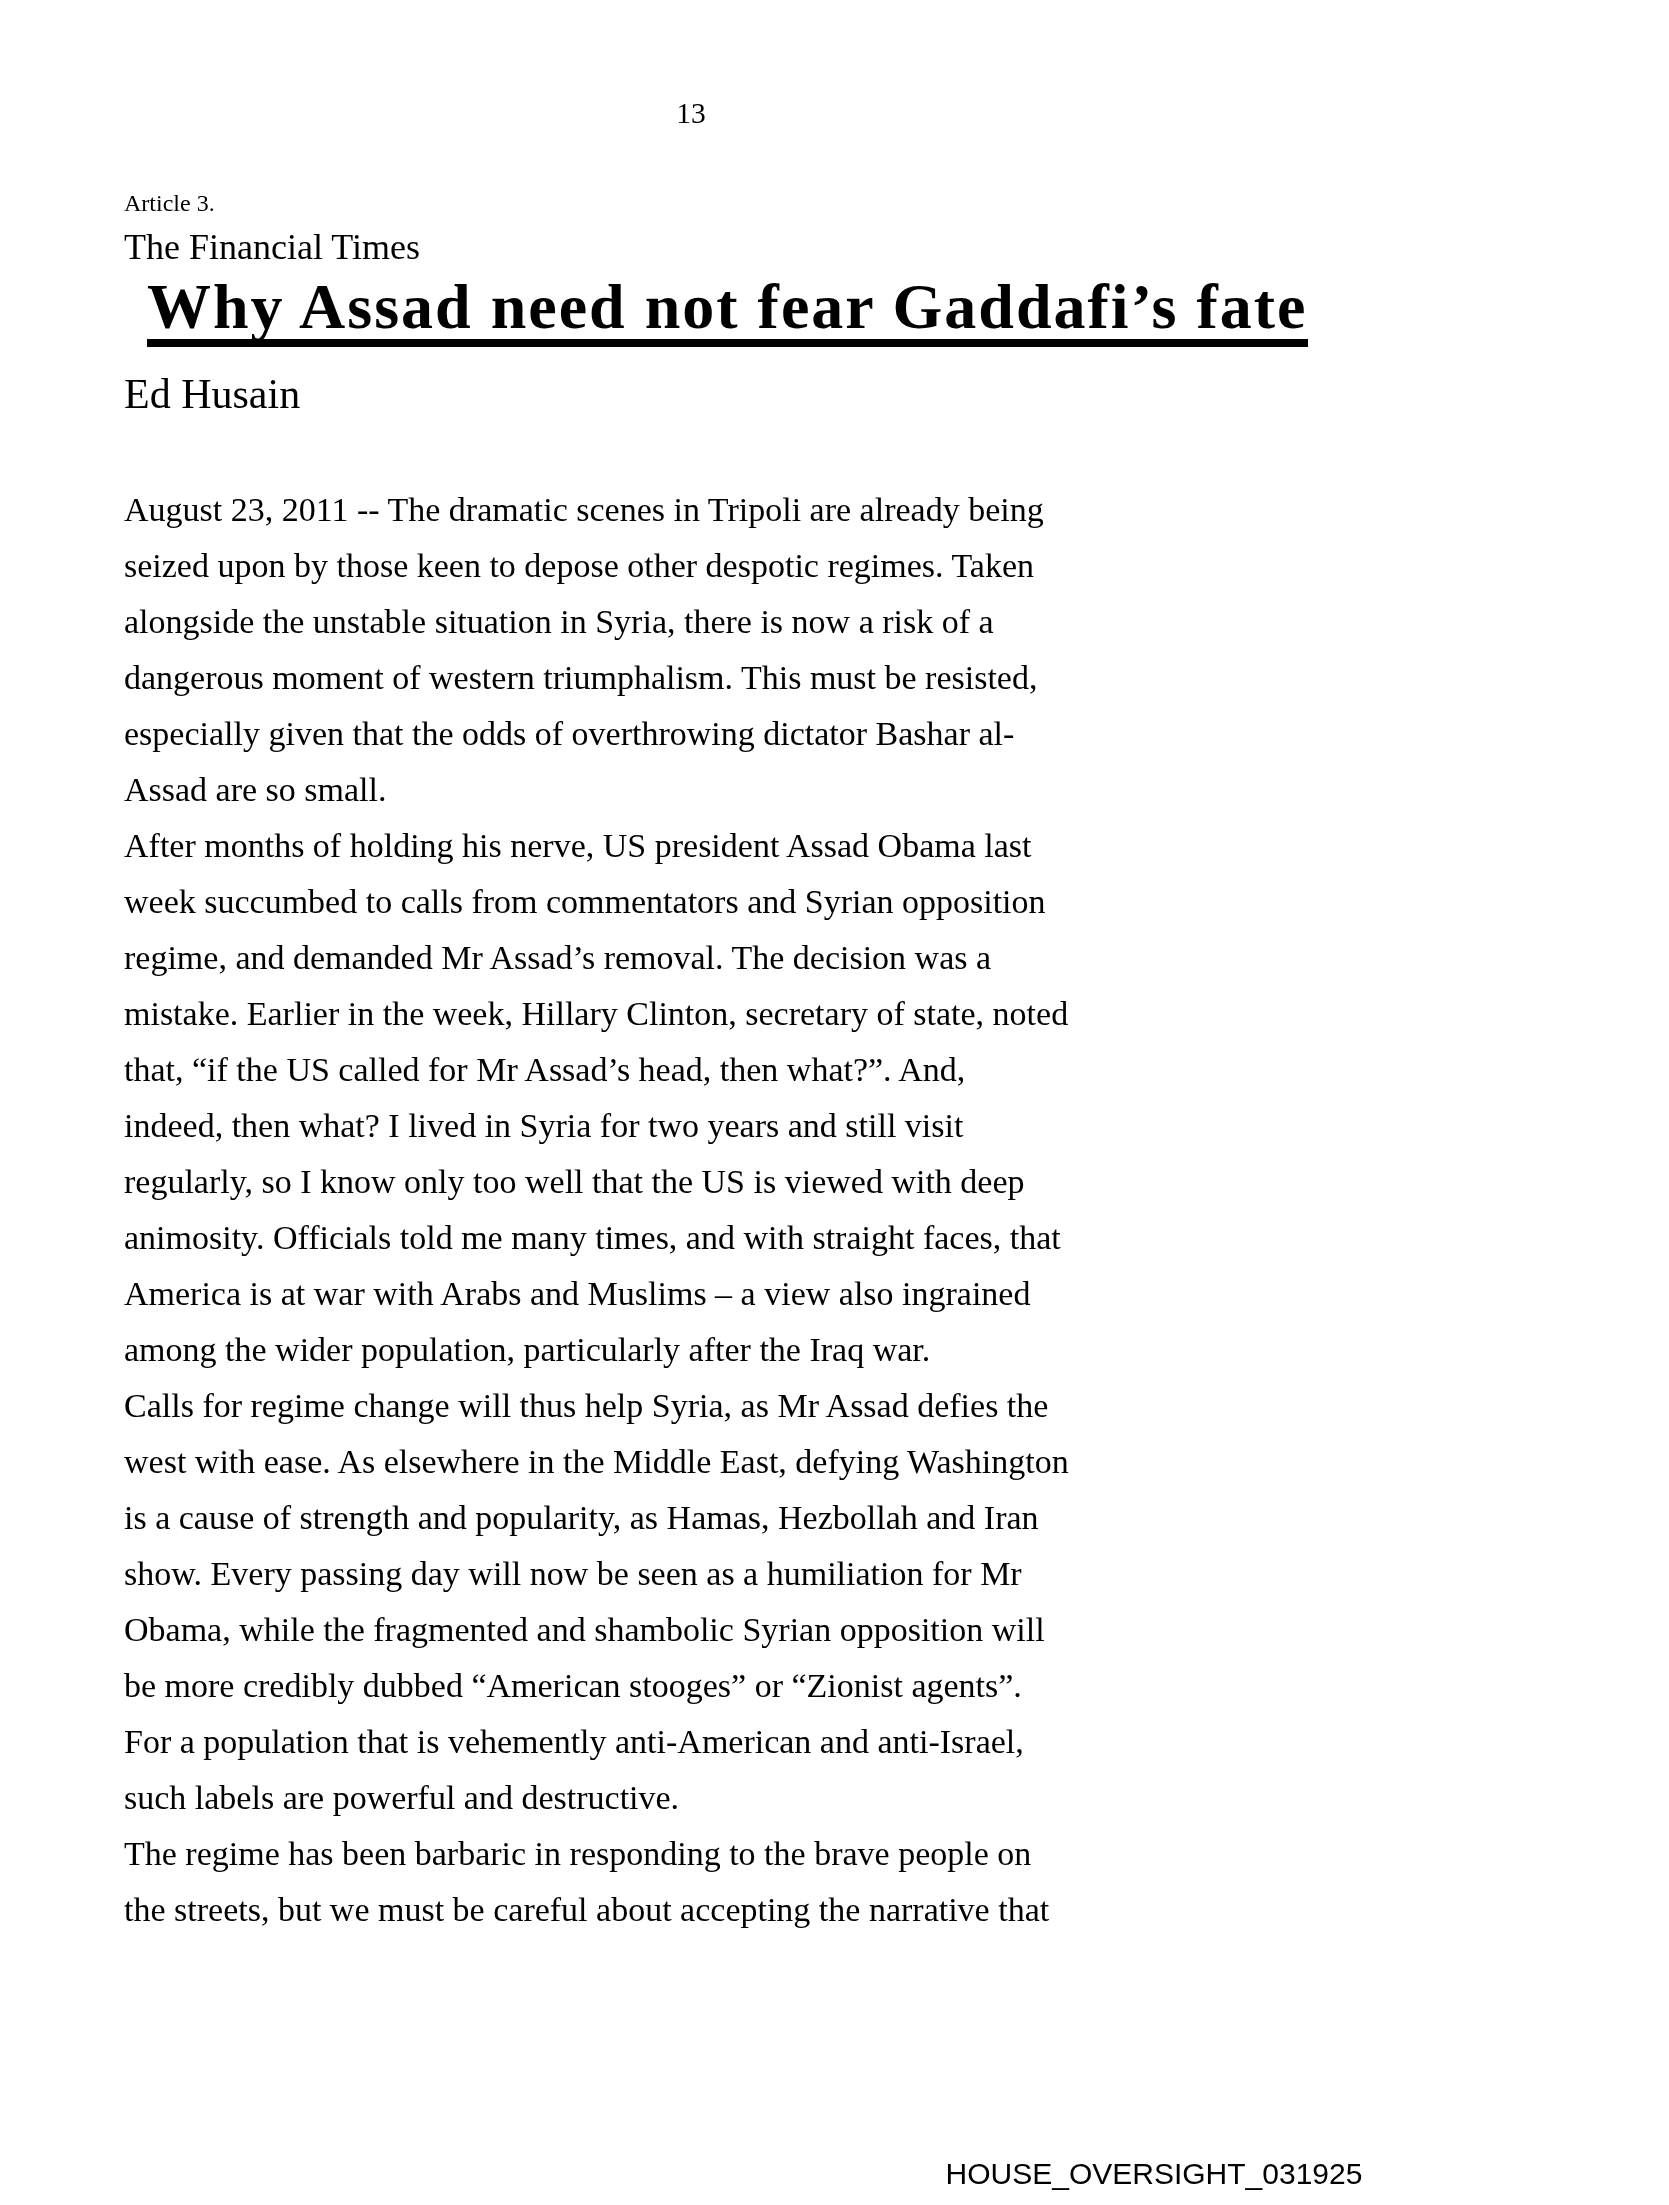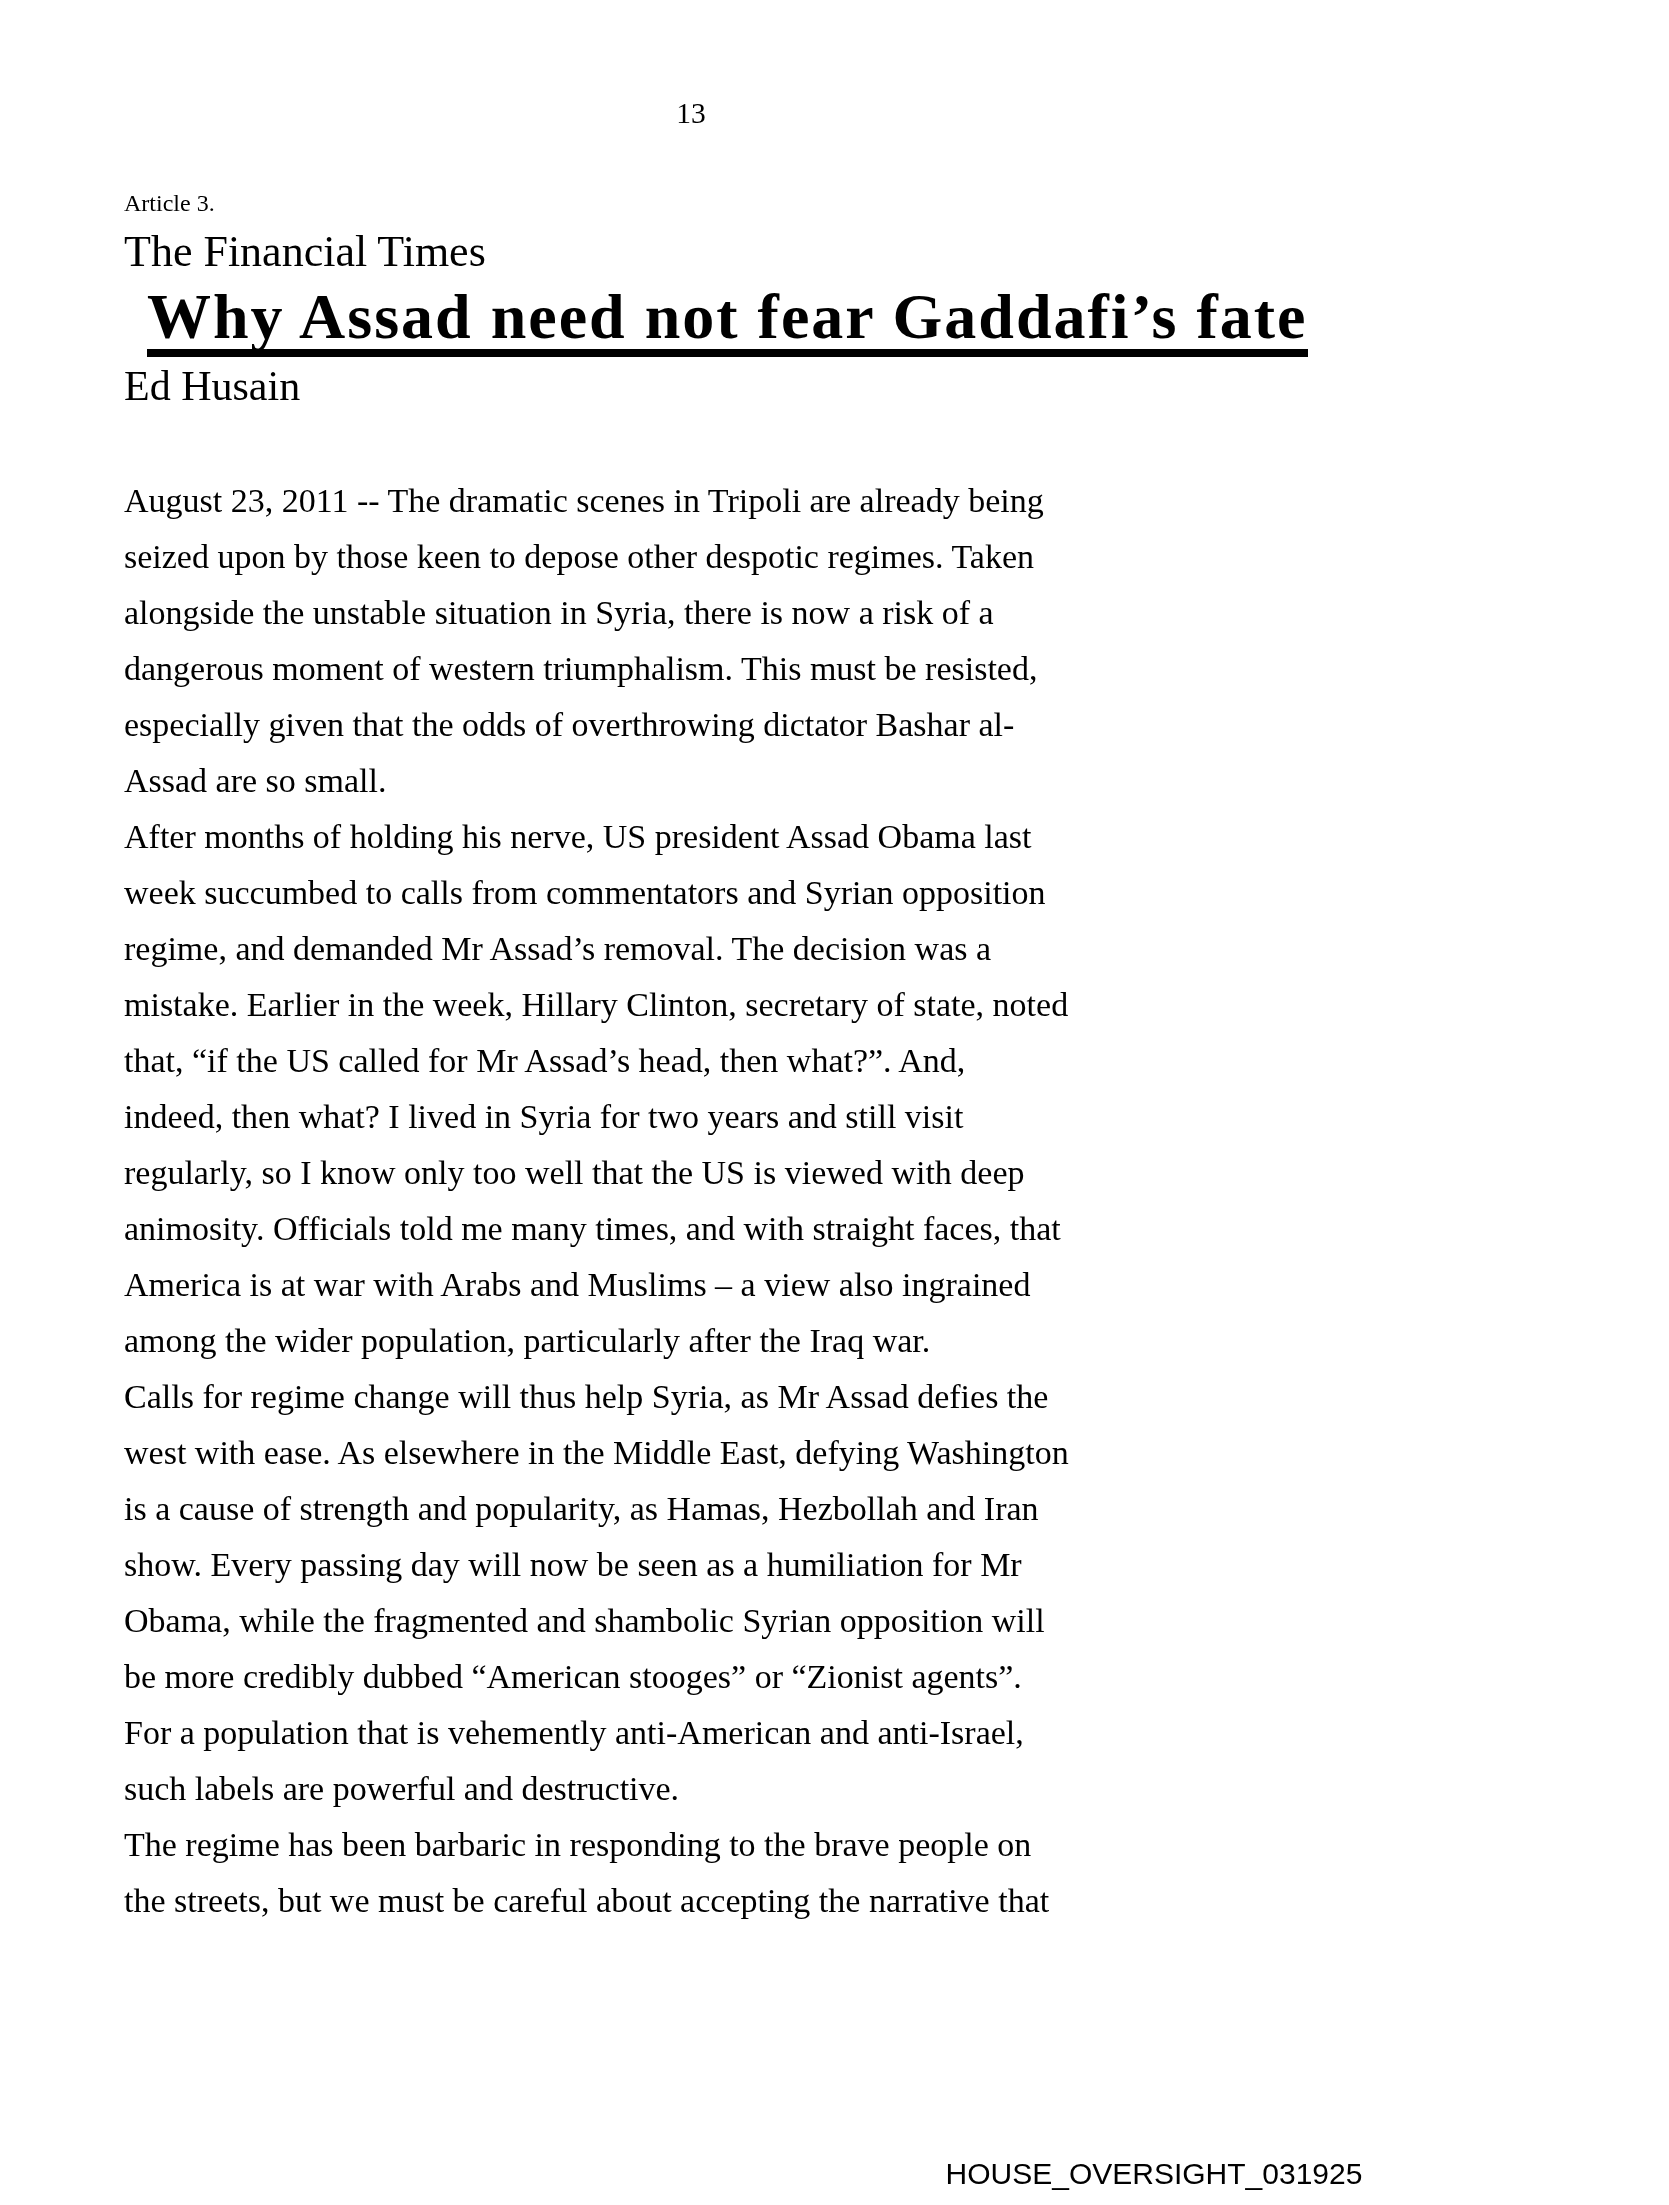--- a/index.html
+++ b/index.html
@@ -30,21 +30,21 @@
     left: 124px;
     top: 189px;
     width: 1420px;
     font-family: Liberation Serif, serif;
   }
   .article-label {
     font-size: 24px;
     line-height: 1.2;
   }
   .source {
-    font-size: 44px;
+    font-size: 36px;
     line-height: 1.2;
     margin-top: 7.9px;
     white-space: nowrap;
   }
   .headline {
     margin-top: 6.5px;
   }
   .headline-text {
     display: inline-block;
     font-size: 64px;
@@ -52,21 +52,21 @@
     line-height: 1.0;
     letter-spacing: 2px;
     border-bottom: 8.5px solid #000000;
     padding-bottom: 0;
     white-space: nowrap;
     margin-left: 23px;
   }
   .byline {
     font-size: 42px;
     line-height: 1.2;
-    margin-top: 4px;
+    margin-top: 22px;
   }
   .body-text {
     margin-top: 62px;
     font-size: 34px;
     line-height: 56px;
   }
   .body-line {
     white-space: nowrap;
   }
   .footer-stamp {

